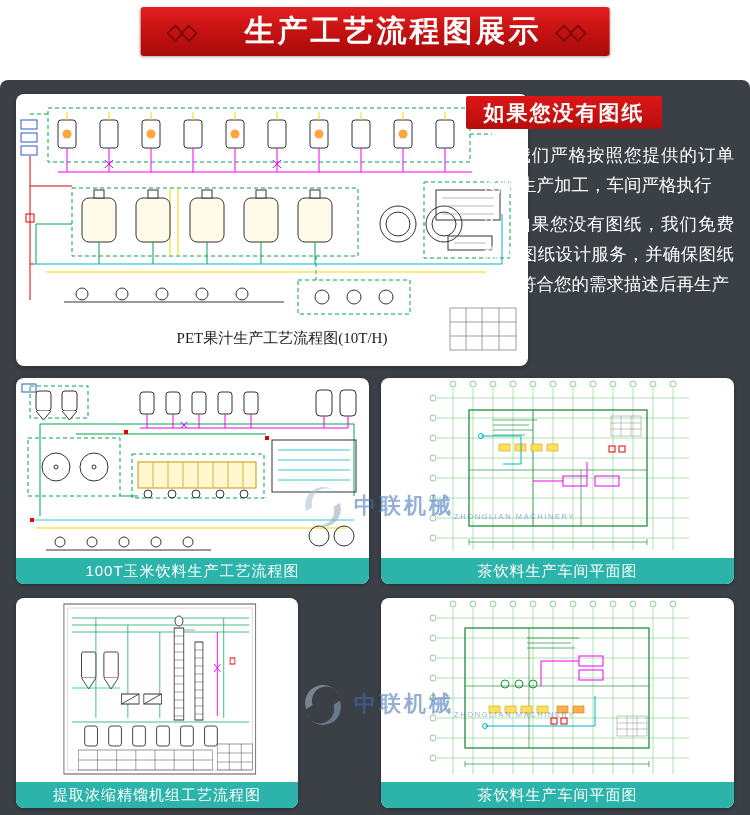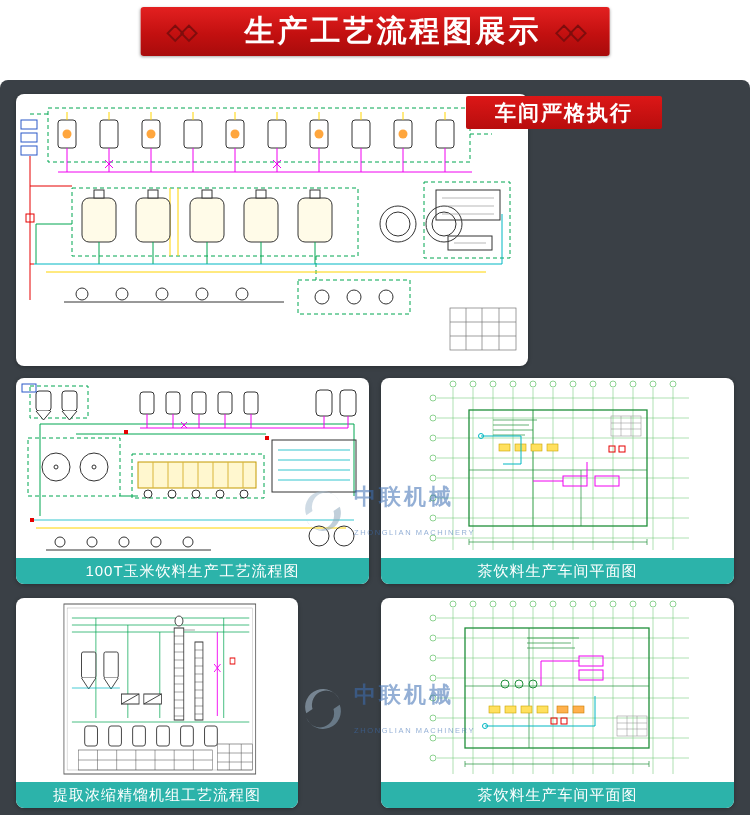--- a/index.html
+++ b/index.html
@@ -56,21 +56,21 @@
     font-size:15px; display:flex; align-items:center; justify-content:center;
     letter-spacing:1px;
   }
   
   .watermark{
     position:absolute; display:flex; align-items:center; gap:8px;
     opacity:.55; z-index:5; pointer-events:none;
   }
   #wm1{ left:300px; top:404px; }
   #wm2{ left:300px; top:602px; }
-  .wm-text{ display:flex; flex-direction:column; line-height:1.15; }
+  .wm-text{ display:flex; flex-direction:row; line-height:1.15; }
   .wm-name{ color:#3d6fb4; font-size:22px; font-weight:bold; letter-spacing:3px; }
   .wm-sub{ color:#3d6fb4; font-size:7.5px; letter-spacing:1.6px;margin-top:20px; }
 </style>
 </head>
 <body>
 
 <div class="top-banner">
   <span class="decor">◇◇</span>
   <h1>生产工艺流程图展示</h1>
   <span class="decor">◇◇</span>
@@ -162,24 +162,29 @@
         <rect x="432" y="142" width="44" height="14"></rect>
       </g>
       <g stroke="#999" stroke-width=".7" fill="none">
         <path d="M426 104 H478 M426 112 H478 M426 120 H478 M438 149 H470"></path>
       </g>
       <g stroke="#777" stroke-width=".7" fill="none">
         <rect x="434" y="214" width="66" height="42"></rect>
         <path d="M450 214 V256 M466 214 V256 M483 214 V256 M434 228 H500 M434 242 H500"></path>
       </g>
     </svg>
+    <div class="pet-caption">PET果汁生产工艺流程图(10T/H)</div>
   </div>
 
   <div class="promise-banner">
-    <span>车间严格执行</span>
+    <span>如果您没有图纸</span>
+  </div>
+  <div class="promise-text">
+    <p>1、我们严格按照您提供的订单图纸生产加工，车间严格执行</p>
+    <p>2、如果您没有图纸，我们免费提供图纸设计服务，并确保图纸完全符合您的需求描述后再生产</p>
   </div>
 
   <div class="panel" id="panel-corn">
     <svg viewBox="0 0 353 180" preserveAspectRatio="none">
       <g stroke="#00a651" fill="none">
         <path d="M24 46 H338 M24 46 V138 M338 46 V118 M60 56 H250 M104 118 H122"></path>
       </g>
       <g stroke="#00a651" fill="none" stroke-dasharray="4 3">
         <rect x="12" y="60" width="92" height="58"></rect>
         <rect x="116" y="76" width="132" height="44"></rect>

